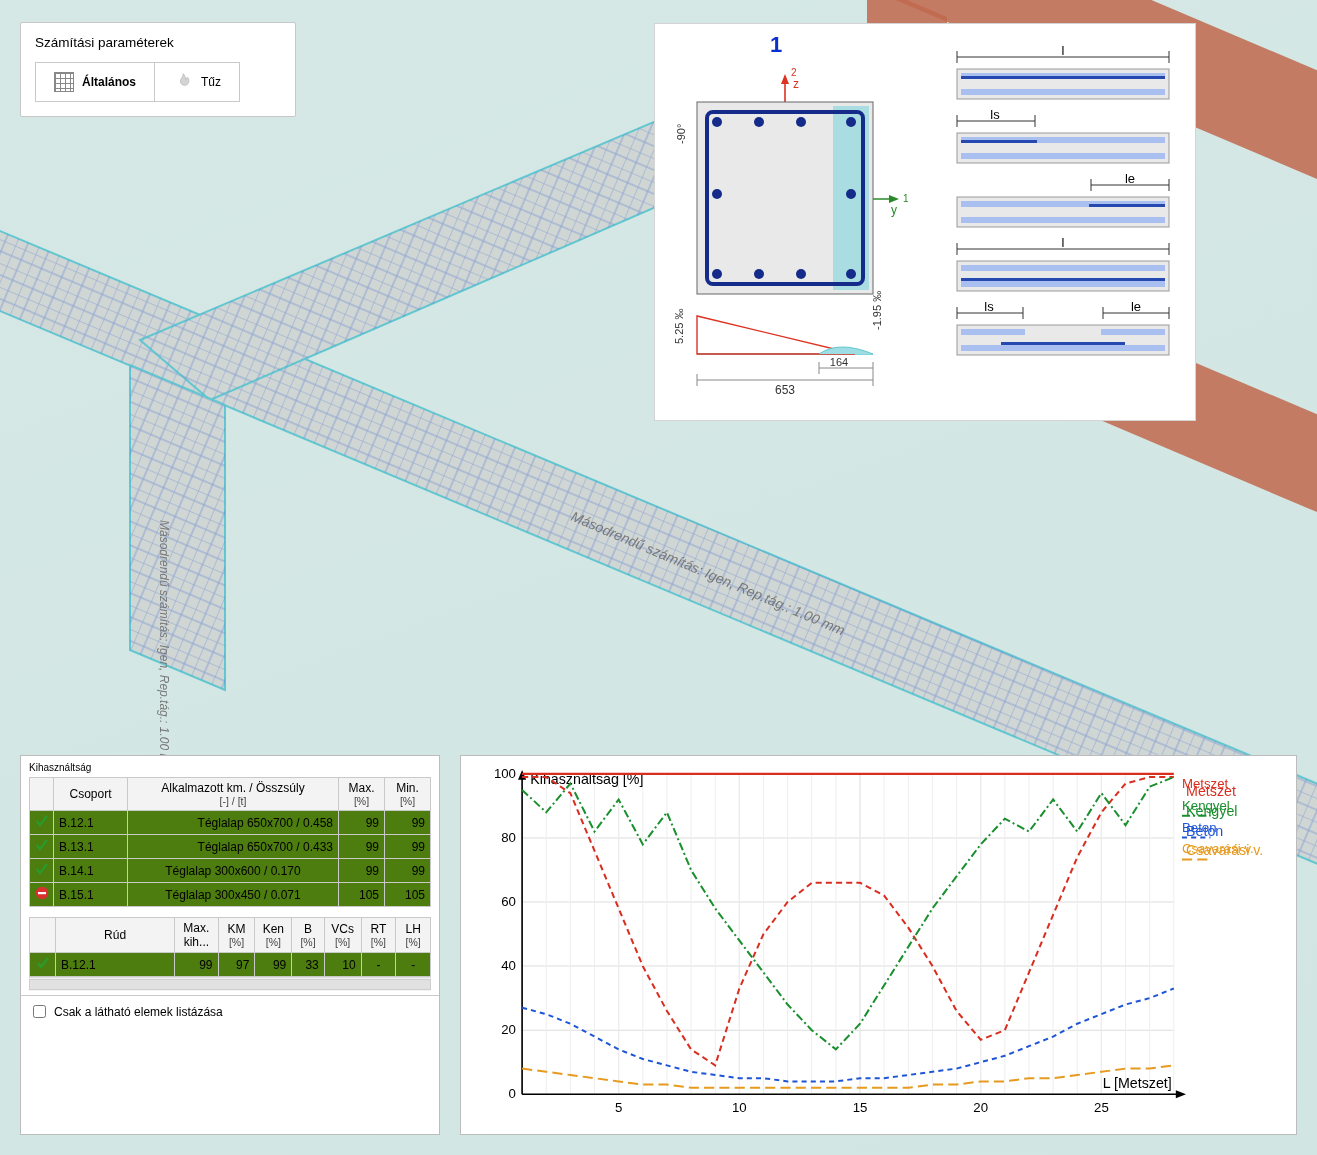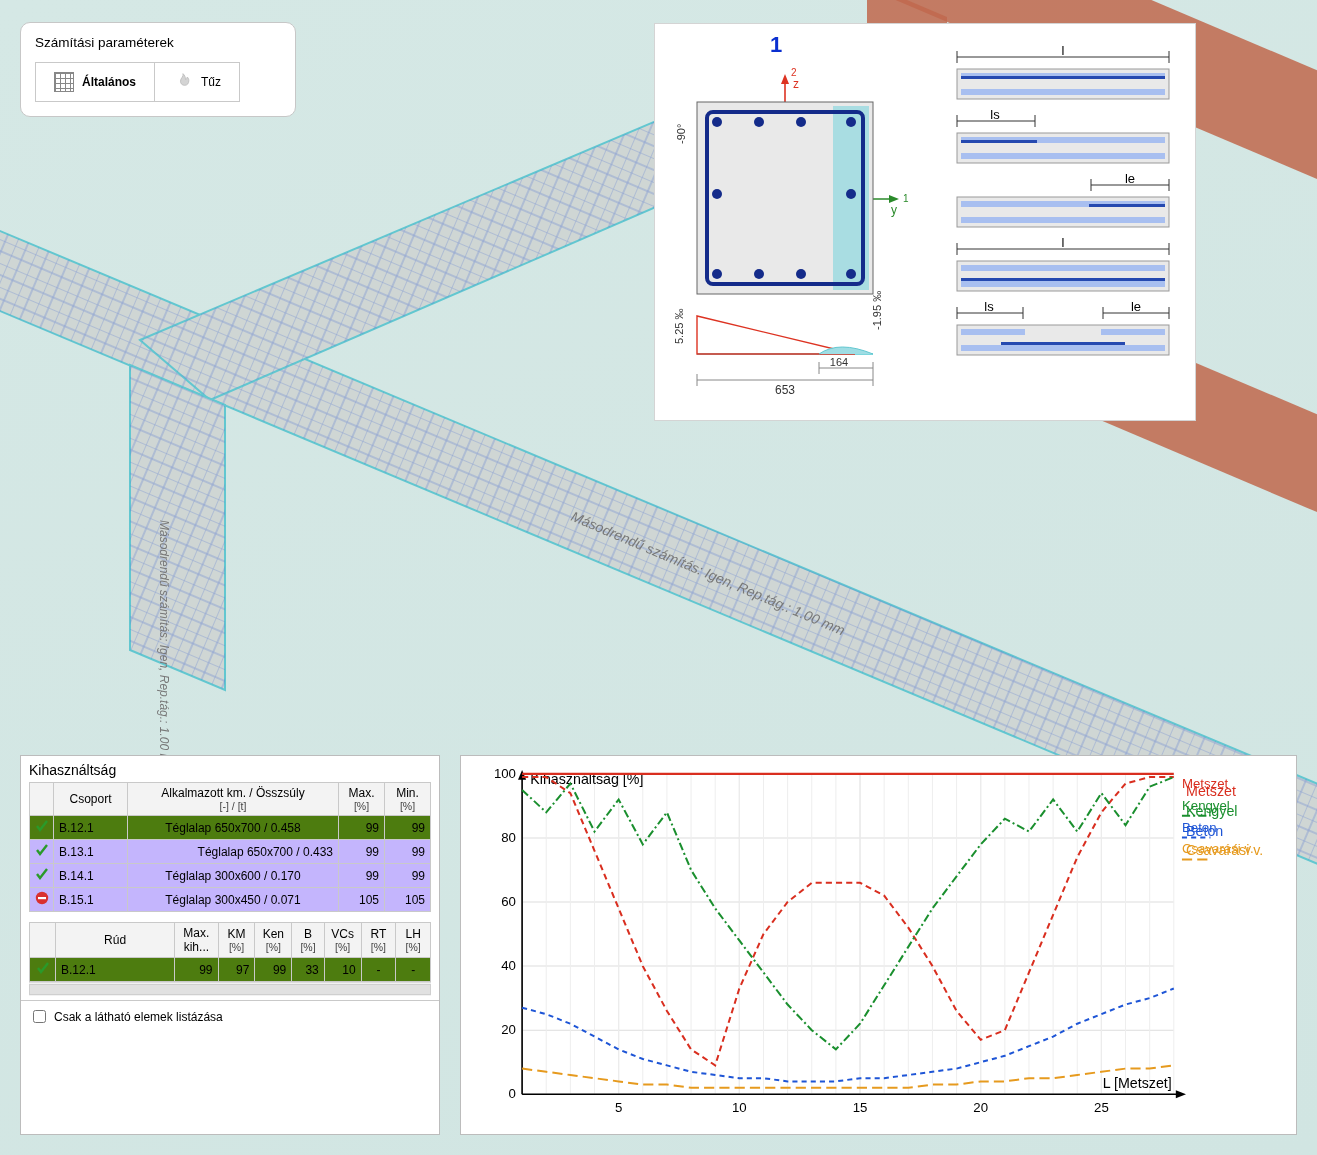--- a/index.html
+++ b/index.html
@@ -3,42 +3,42 @@
 <meta charset="utf-8">
 <style>
   * { box-sizing: border-box; }
   body { margin: 0; font-family: Tahoma, Arial, sans-serif; font-size: 12px; width: 1317px; height: 1155px; position: relative; background: #d5e8e5; overflow: hidden; }
 
   
   .viewport { position: absolute; inset: 0; background: linear-gradient(160deg, #d5e8e5 0%, #d1e5e2 100%); overflow: hidden; }
   .viewport .slab-orange { position: absolute; background: #c0694e; opacity: .86; }
 
   
-  .panel-params { position: absolute; left: 20px; top: 22px; width: 276px; background: #fff; border: 1px solid #c7c7c7; border-radius: 10px; padding: 12px 14px 14px; }
+  .panel-params { position: absolute; left: 20px; top: 22px; width: 276px; background: #fff; border: 1px solid #c7c7c7; border-radius: 2px; padding: 12px 14px 14px; }
   .panel-params .title { font-size: 13.5px; font-weight: 400; margin-bottom: 12px; }
   .toggle-row { display: flex; gap: 0; }
   .toggle-row .btn { display: flex; align-items: center; justify-content: center; gap: 8px; height: 40px; padding: 0 18px; background: #fff; border: 1px solid #c9c9c9; cursor: pointer; }
   .toggle-row .btn:first-child { border-right: none; font-weight: bold; }
   .toggle-row .btn .icn { display:inline-block; width:20px; height:20px; }
   .icn-grid { background: repeating-linear-gradient(to right, #888 0 1px, transparent 1px 5px), repeating-linear-gradient(to bottom, #888 0 1px, transparent 1px 5px); border:1px solid #888; }
   .icn-flame { width:18px; height:22px; }
 
   
   .panel-section { position: absolute; right: 122px; top: 24px; width: 540px; height: 396px; background: #fff; box-shadow: 0 0 0 1px #d4d4d4; }
   .section-svg { position:absolute; left:0; top:0; width:280px; height:396px; }
   .bars-col { position:absolute; left:290px; top:18px; width:236px; }
   .bar-item { height:64px; display:flex; align-items:center; }
   .bar-svg { width:236px; height:62px; }
 
   
   .panel-util { position: absolute; left: 20px; bottom: 20px; width: 420px; height: 380px; background: #fff; border: 1px solid #bcbcbc; display:flex; flex-direction:column; }
   .panel-util .pad { padding: 6px 8px 4px; }
-  .panel-util .ttl { font-size: 14px; margin-bottom: 4px; }
+  .panel-util .ttl { font-size: 10px; margin-bottom: 4px; }
   .tbl { border-collapse: collapse; width: 100%; table-layout: fixed; font-size: 12px; }
-  .tbl th, .tbl td { border: 1px solid #c9c9c9; padding: 3px 5px; background:#c4b5fd; }
+  .tbl th, .tbl td { border: 1px solid #c9c9c9; padding: 3px 5px; background:#4d7c0f; }
   .tbl th { background:#f3f3f3; font-weight:400; }
   .tbl th .sub { display:block; font-size:10.5px; color:#444; }
   .row-sel td { background: #4d7c0f; }
   .lower-block { margin-top:10px; flex:1; }
   .foot { border-top:1px solid #c9c9c9; padding:6px 8px; display:flex; align-items:center; gap:8px; }
   .foot .chk { display:flex; align-items:center; gap:5px; }
   .foot .spacer { flex:1; }
   .foot button { border:1px solid #bdbdbd; background:#fafafa; padding:3px 10px; border-radius:2px; cursor:pointer; font:inherit; }
 
   
@@ -239,21 +239,21 @@
         <th><span>Max.</span><span class="sub">[%]</span></th>
         <th><span>Min.</span><span class="sub">[%]</span></th>
       </tr>
         </thead>
       <tbody id="tb1">
           <tr class="row-sel">
             <td style="text-align:center"><svg width="14" height="14">
                 <path d="M2 7l3 4 7-9" stroke="#2a9a2a" stroke-width="2.4" fill="none"></path>
               </svg></td>
             <td>B.12.1</td>
-            <td style="text-align:center">Téglalap 650x700 / 0.458</td>
+            <td style="text-align:right">Téglalap 650x700 / 0.458</td>
             <td style="text-align:right">99</td>
             <td style="text-align:right">99</td>
           </tr>
           <tr>
             <td style="text-align:center"><svg width="14" height="14">
                 <path d="M2 7l3 4 7-9" stroke="#2a9a2a" stroke-width="2.4" fill="none"></path>
               </svg></td>
             <td>B.13.1</td>
             <td style="text-align:right">Téglalap 650x700 / 0.433</td>
             <td style="text-align:right">99</td>

